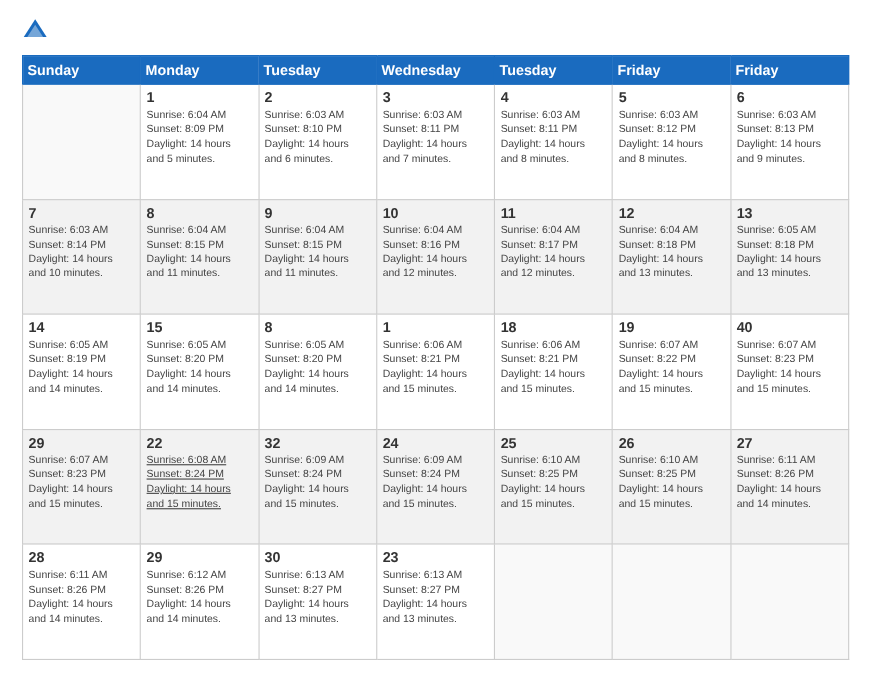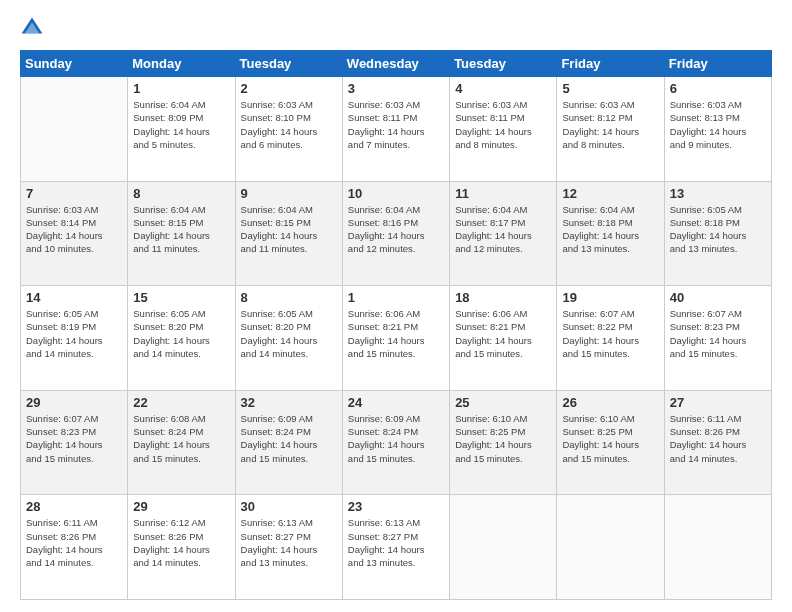--- a/index.html
+++ b/index.html
@@ -278,21 +278,21 @@
         <tr class="row-shaded">
           <td>
             <span class="day-number">29</span>
             <div class="day-info" style="white-space: pre-line;">Sunrise: 6:07 AM
 Sunset: 8:23 PM
 Daylight: 14 hours
 and 15 minutes.</div>
           </td>
           <td>
             <span class="day-number">22</span>
-            <div class="day-info" style="white-space: pre-line;">Sunrise: 6:08 AM
+            <div class="day-info" style="white-space: pre-line; text-decoration: underline;">Sunrise: 6:08 AM
 Sunset: 8:24 PM
 Daylight: 14 hours
 and 15 minutes.</div>
           </td>
           <td>
             <span class="day-number">32</span>
             <div class="day-info" style="white-space: pre-line;">Sunrise: 6:09 AM
 Sunset: 8:24 PM
 Daylight: 14 hours
 and 15 minutes.</div>

